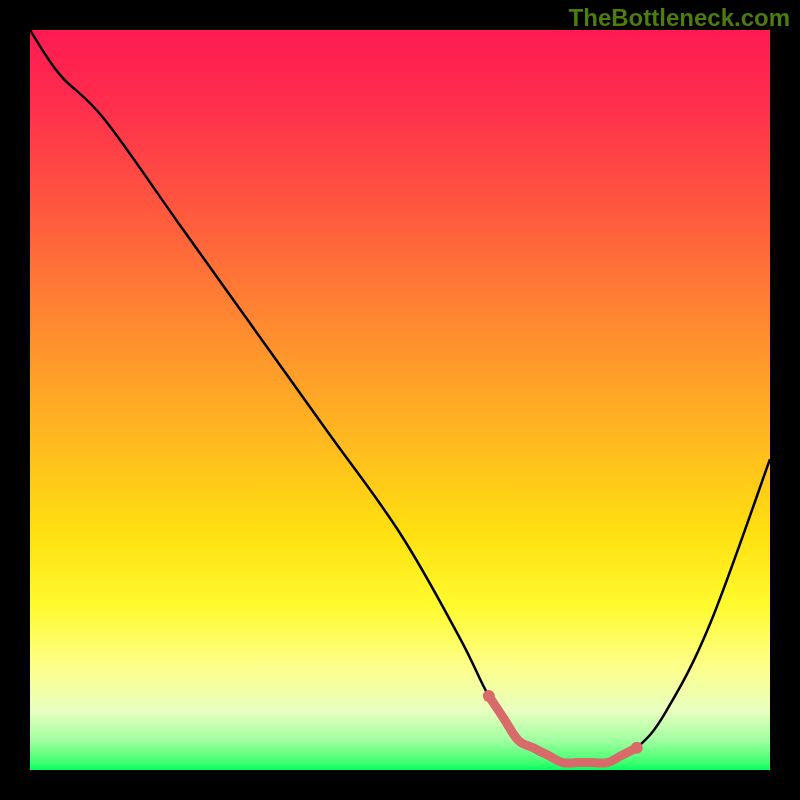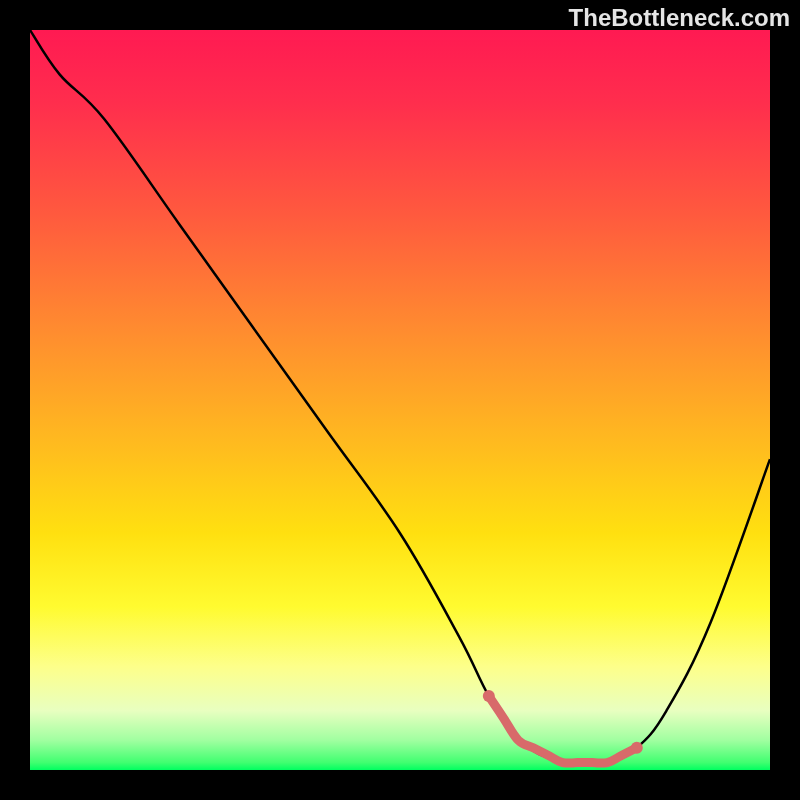--- a/index.html
+++ b/index.html
@@ -8,21 +8,21 @@
     height: 800px;
     background: #000;
     position: relative;
     font-family: Arial, sans-serif;
     overflow: hidden;
   }
   .watermark {
     position: absolute;
     top: 4px;
     right: 10px;
-    color: #e5e5e5;
+    color: #4d7c0f;
     font-size: 24px;
     font-weight: bold;
     z-index: 10;
   }
   .plot-area {
     position: absolute;
     left: 30px;
     top: 30px;
     width: 740px;
     height: 740px;

